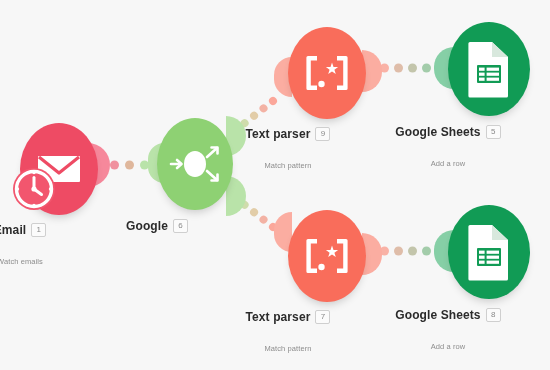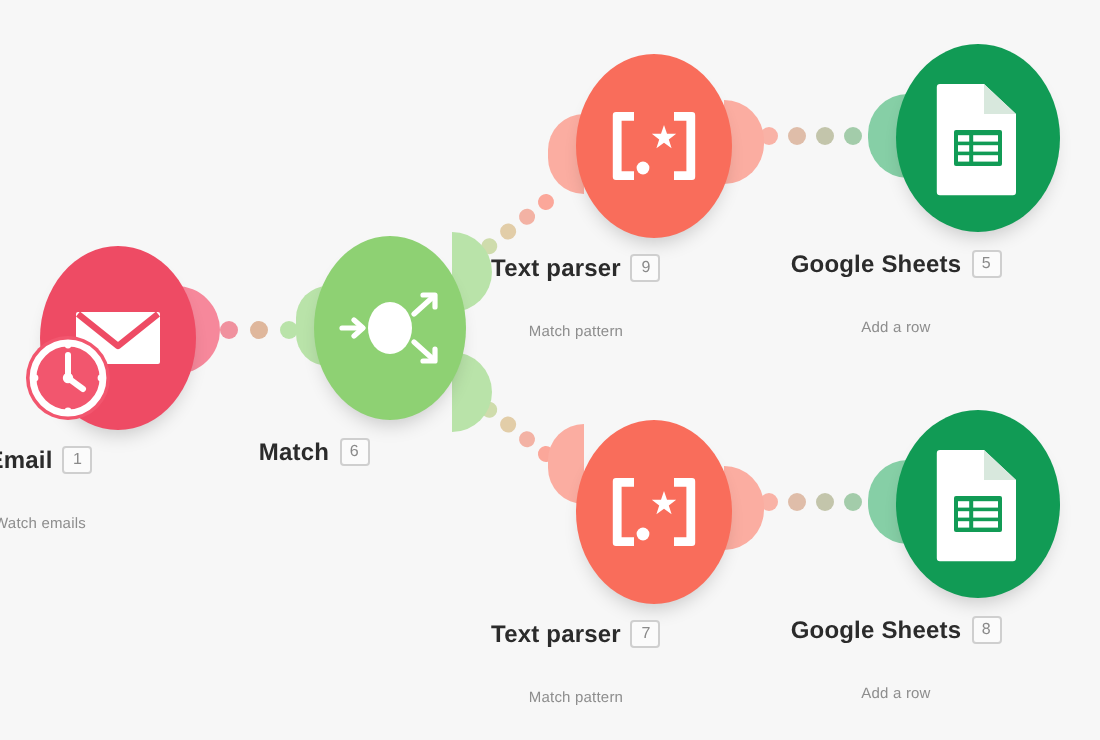--- a/index.html
+++ b/index.html
@@ -198,21 +198,21 @@
             <line x1="40" y1="20" x2="50" y2="11"></line>
             <polyline points="44.5,10.5 50.5,10.5 50.5,16.5"></polyline>
             <line x1="40" y1="34" x2="50" y2="43"></line>
             <polyline points="50.5,37.5 50.5,43.5 44.5,43.5"></polyline>
           </g>
         </svg>
       </span>
     </div>
     <div class="label" style="top:101px;">
       <div class="label-row">
-        <span class="label-title">Match</span>
+        <span class="label-title">Google</span>
         <span class="badge">6</span>
       </div>
     </div>
   </div>
 
   <div class="node" style="left:288px; top:27px;">
     <div class="bubble" style="width:78px; height:92px; background:#f96d5b;">
       <span>
         <svg class="icon-svg" width="50" height="40" viewBox="0 0 50 40" aria-hidden="true">
           <g fill="#ffffff">

